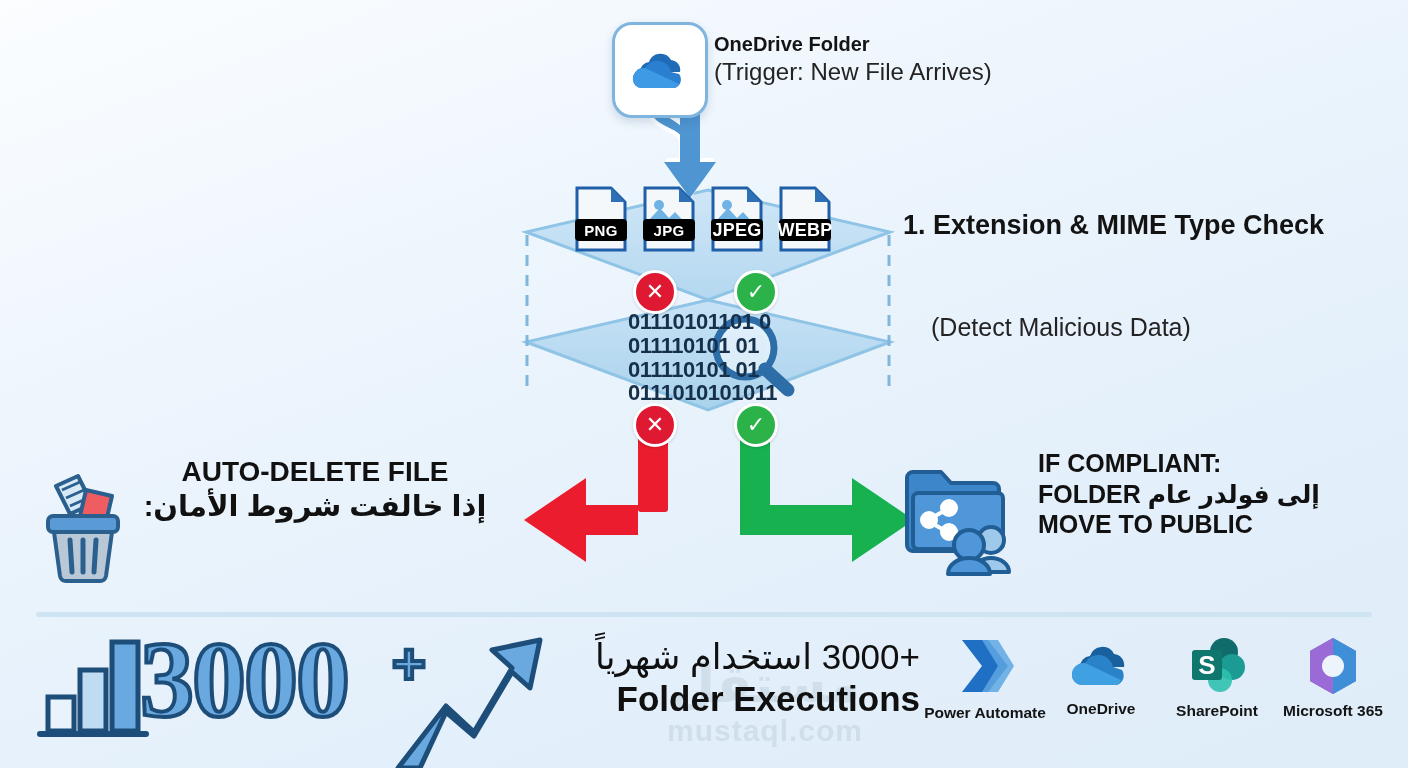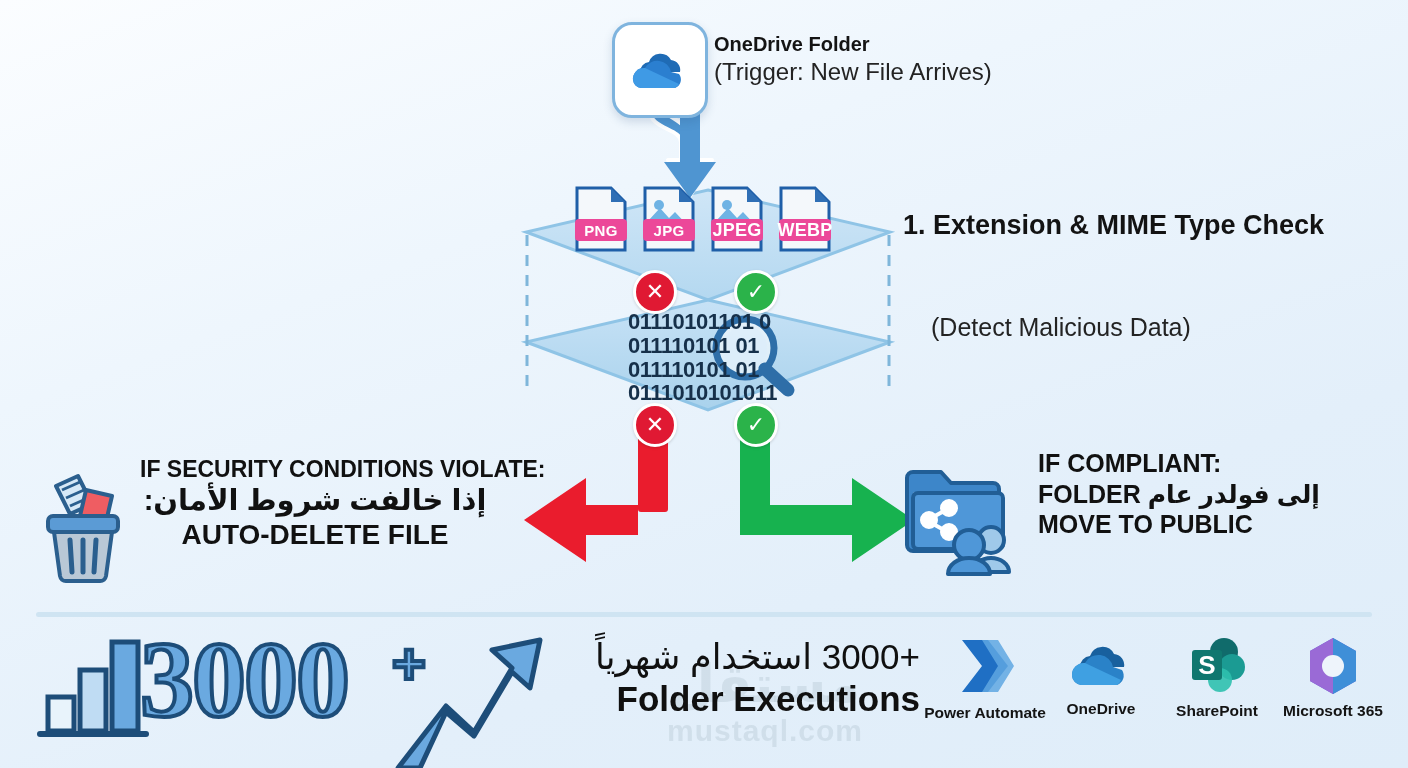--- a/index.html
+++ b/index.html
@@ -33,21 +33,21 @@
   .trigger-sub{font-size:24px;line-height:1.2;color:#232323;margin-top:2px;}
 
   
   .flow-svg{left:0;top:0;width:1408px;height:768px;z-index:1;}
 
   
   .files{left:573px;top:185px;width:270px;height:70px;display:flex;gap:12px;z-index:6;}
   .fileicon{position:relative;width:56px;height:68px;}
   .fbadge{
     position:absolute;left:2px;top:34px;width:52px;height:22px;border-radius:4px;
-    background:#ec4899;color:#fff;font-size:15px;font-weight:bold;letter-spacing:.3px;
+    background:#000000;color:#fff;font-size:15px;font-weight:bold;letter-spacing:.3px;
     display:flex;align-items:center;justify-content:center;
   }
   .fbadge.wide{font-size:18px;}
 
   
   .mark{
     position:absolute;width:38px;height:38px;border-radius:50%;
     border:3px solid #ffffff;display:flex;align-items:center;justify-content:center;
     color:#fff;font-size:22px;font-weight:bold;line-height:1;z-index:8;
     box-shadow:0 1px 3px rgba(0,0,0,.15);
@@ -229,23 +229,22 @@
 
   <svg class="abs" style="left:28px;top:468px;width:110px;height:115px;z-index:6;" viewBox="0 0 110 115">
     <path d="M28,18 l22,-10 l14,28 l-22,10 z" fill="#d7e9f7" stroke="#2b5f8e" stroke-width="4" stroke-linejoin="round"></path>
     <path d="M34,22 l18,-8 M38,30 l18,-8 M42,38 l18,-8" stroke="#2b5f8e" stroke-width="3"></path>
     <path d="M58,22 l26,6 l-6,26 l-26,-6 z" fill="#ef5d62" stroke="#2b5f8e" stroke-width="4" stroke-linejoin="round"></path>
     <rect x="20" y="48" width="70" height="16" rx="5" fill="#5b9bd5" stroke="#2b5f8e" stroke-width="4"></rect>
     <path d="M26,64 l6,44 a6,6 0 0 0 6,5 h34 a6,6 0 0 0 6,-5 l6,-44 z" fill="#b9c8d6" stroke="#2b5f8e" stroke-width="4" stroke-linejoin="round"></path>
     <path d="M42,72 l2,32 M55,72 l0,32 M68,72 l-2,32" stroke="#2b5f8e" stroke-width="5" stroke-linecap="round"></path>
   </svg>
   <div class="abs out-left">
-    <div class="out-line" style="font-size:23px;">IF SECURITY CONDITIONS VIOLATE:</div>
+    <div class="out-line" style="font-size:28px;">AUTO-DELETE FILE</div>
     <div class="out-line ar">إذا خالفت شروط الأمان:</div>
-    <div class="out-line" style="font-size:28px;">AUTO-DELETE FILE</div>
   </div>
 
   <svg class="abs" style="left:893px;top:448px;width:130px;height:130px;z-index:6;" viewBox="0 0 130 130">
     <path d="M14,30 a6,6 0 0 1 6,-6 h28 l10,11 h42 a6,6 0 0 1 6,6 v56 a6,6 0 0 1 -6,6 h-80 a6,6 0 0 1 -6,-6 z" fill="#3d86c9" stroke="#215e96" stroke-width="4" stroke-linejoin="round"></path>
     <path d="M22,46 h84 v48 h-84 z" fill="none" stroke="#cfe4f5" stroke-width="3"></path>
     <path d="M20,50 a5,5 0 0 1 5,-5 h80 a5,5 0 0 1 5,5 v46 a5,5 0 0 1 -5,5 h-80 a5,5 0 0 1 -5,-5 z" fill="#4f97d8" stroke="#215e96" stroke-width="4"></path>
     <g stroke="#ffffff" stroke-width="4" fill="#ffffff">
       <circle cx="56" cy="60" r="7"></circle>
         <circle cx="56" cy="84" r="7"></circle>
         <circle cx="36" cy="72" r="7"></circle>

